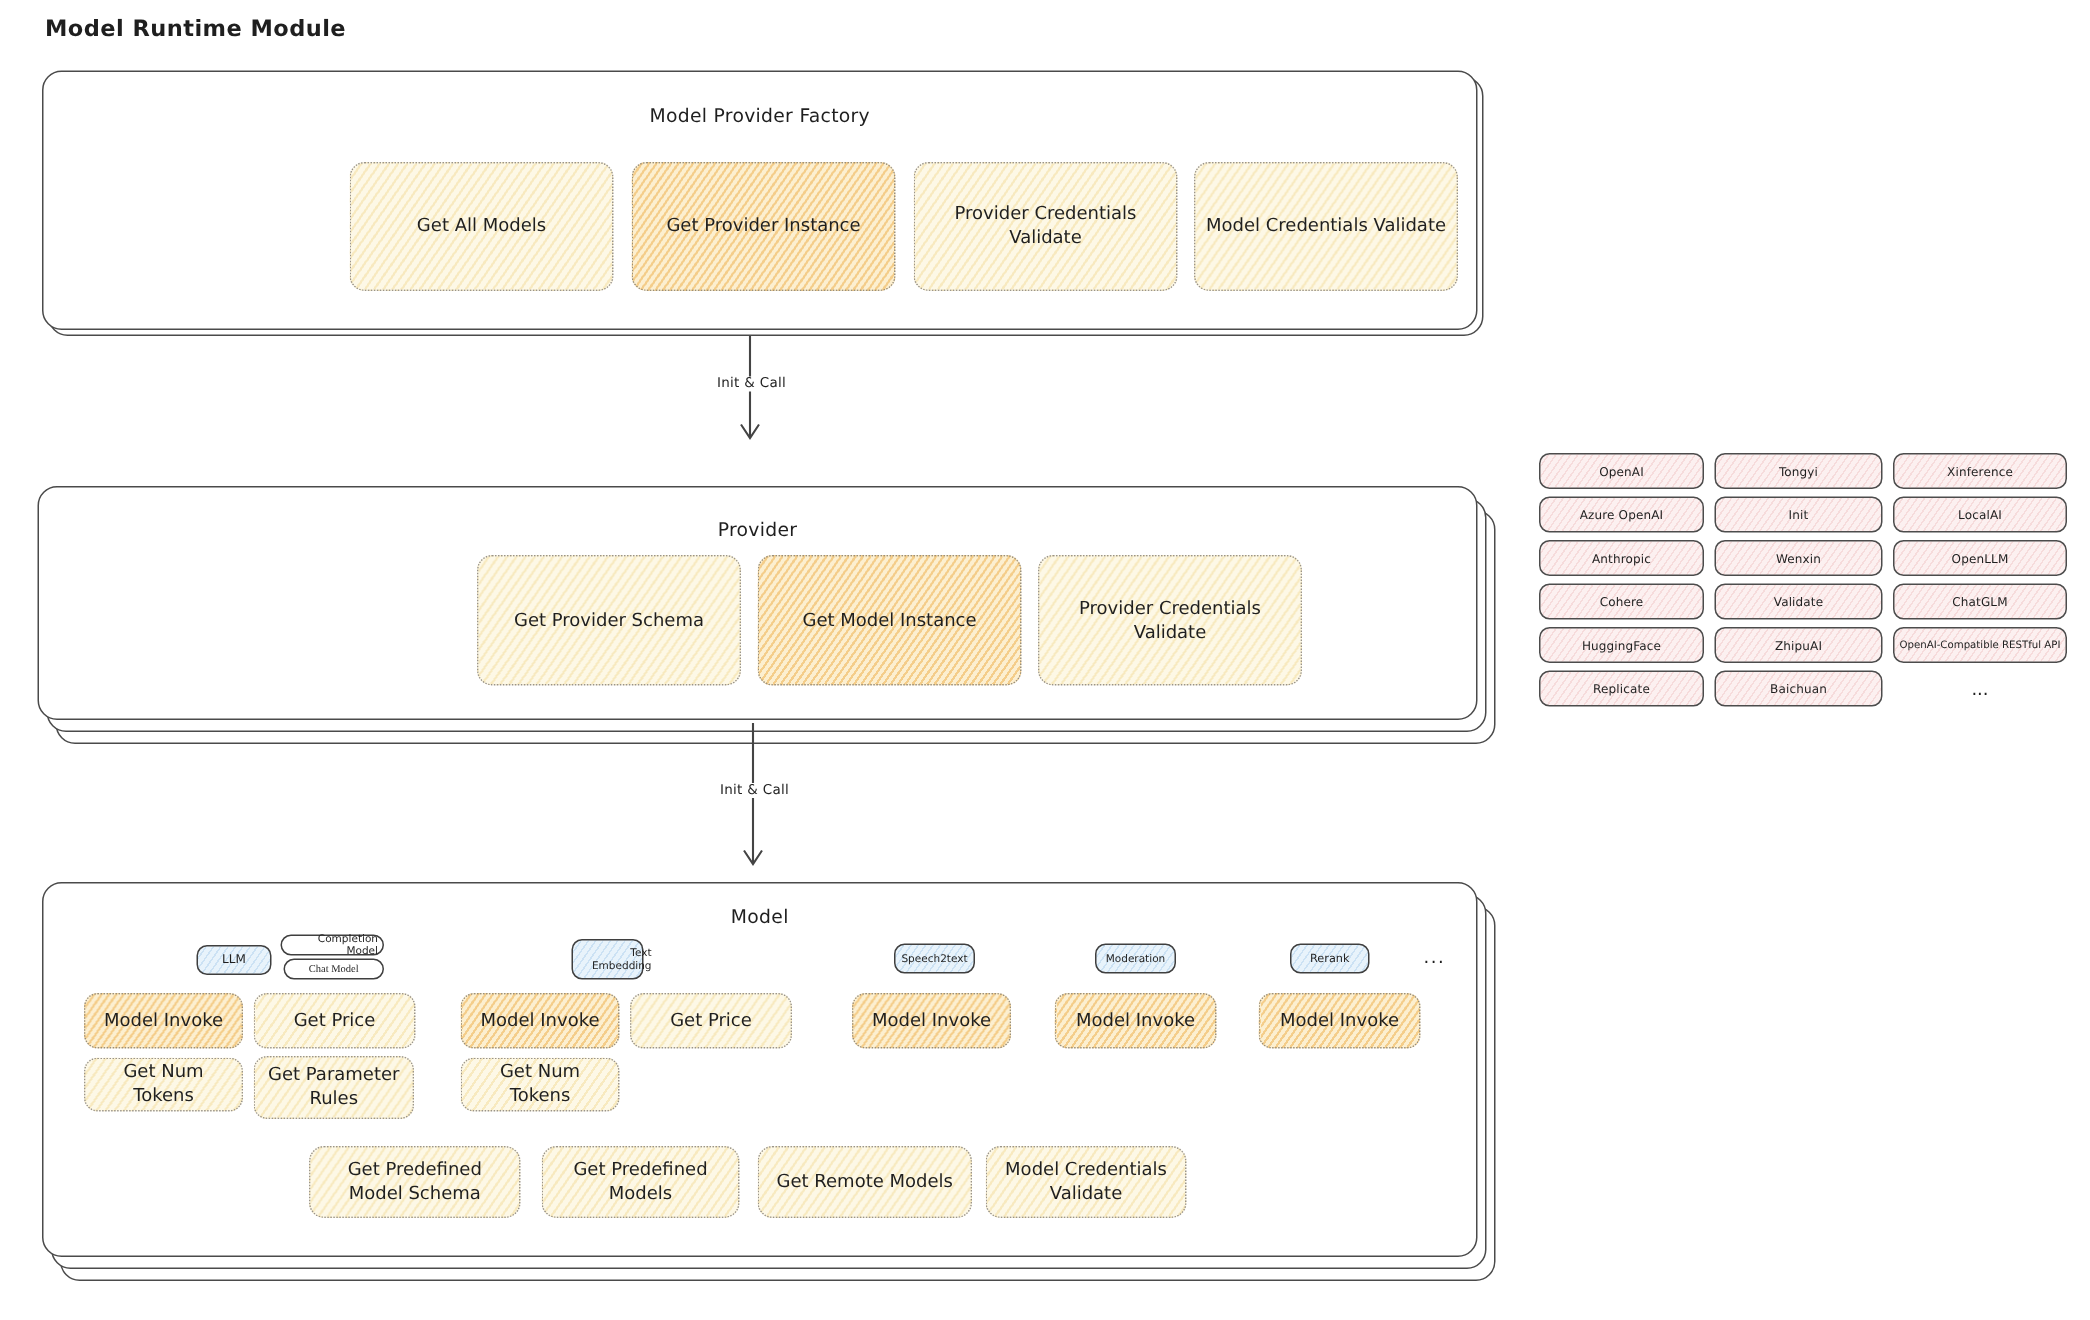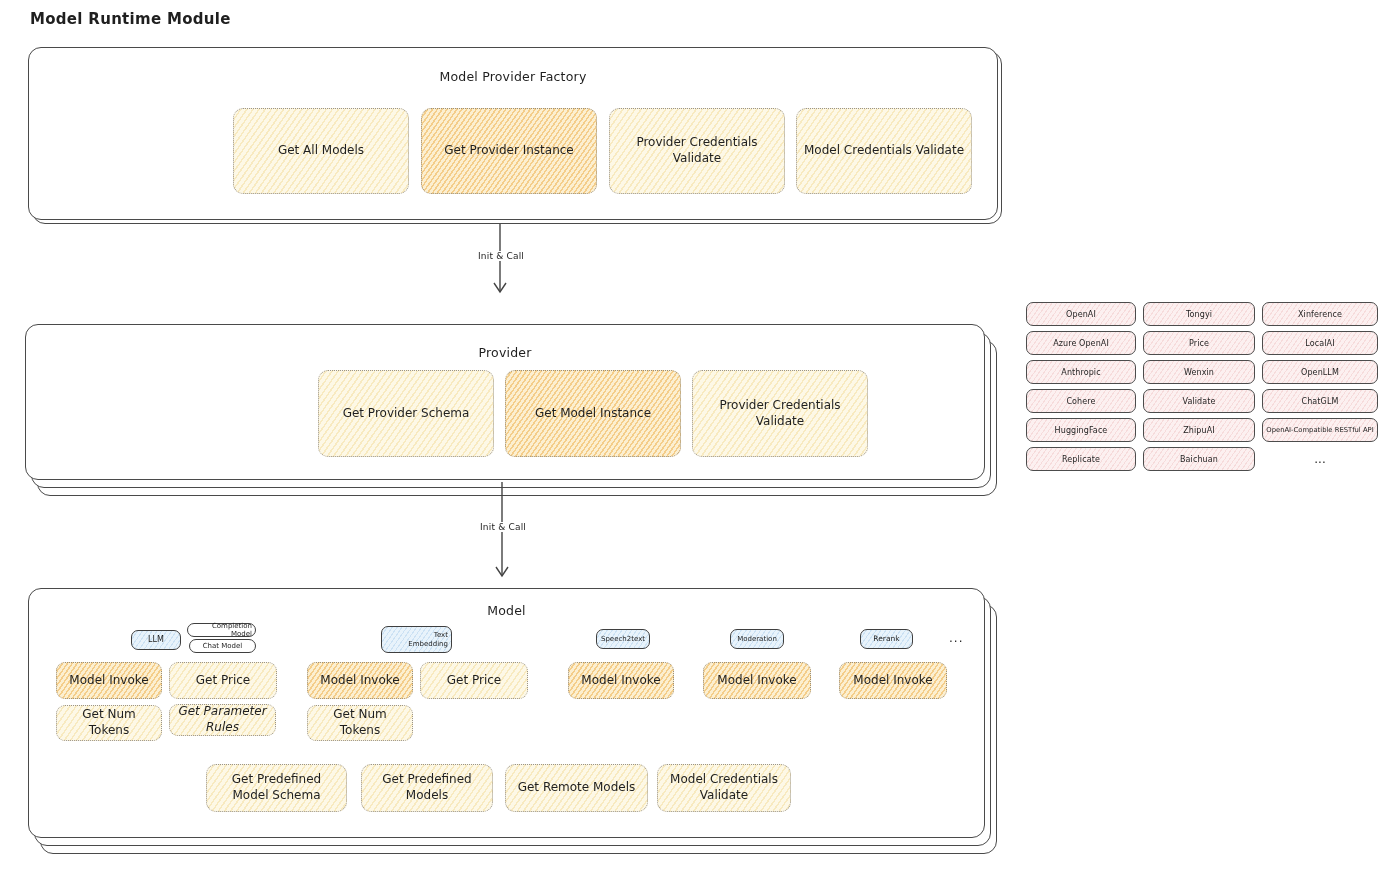--- a/index.html
+++ b/index.html
@@ -48,21 +48,21 @@
   .arrow-label{position:absolute;font-size:9px;background:#fff;padding:0 3px;text-align:center;letter-spacing:.2px;}
   .ellipsis{position:absolute;font-size:12px;letter-spacing:1px;}
 </style>
 </head>
 <body>
 
 <div class="canvas">
 
   <div class="page-title">Model Runtime Module</div>
 
-  <div class="group" style="left:28px;top:47px;width:957px;height:173px;padding-left:13px;">
+  <div class="group" style="left:28px;top:47px;width:957px;height:173px;">
     <div class="layer l1s"></div>
     <div class="face">
       <div class="box-title" style="top:21px;">Model Provider Factory</div>
       <div class="node o" style="left:392px;top:60px;width:176px;height:86px;">Get Provider Instance</div>
       <div class="node y" style="left:204px;top:60px;width:176px;height:86px;">Get All Models</div>
       <div class="node y" style="left:580px;top:60px;width:176px;height:86px;">Provider Credentials Validate</div>
       <div class="node y" style="left:767px;top:60px;width:176px;height:86px;">Model Credentials Validate</div>
     </div>
   </div>
 
@@ -81,21 +81,21 @@
       <div class="node o" style="left:479px;top:45px;width:176px;height:87px;">Get Model Instance</div>
       <div class="node y" style="left:666px;top:45px;width:176px;height:87px;">Provider Credentials Validate</div>
     </div>
   </div>
 
   <div class="chips">
     <div class="chip">OpenAI</div>
     <div class="chip">Tongyi</div>
     <div class="chip">Xinference</div>
     <div class="chip">Azure OpenAI</div>
-    <div class="chip">Price</div>
+    <div class="chip">Init</div>
     <div class="chip">LocalAI</div>
     <div class="chip">Anthropic</div>
     <div class="chip">Wenxin</div>
     <div class="chip">OpenLLM</div>
     <div class="chip">Cohere</div>
     <div class="chip">Validate</div>
     <div class="chip">ChatGLM</div>
     <div class="chip">HuggingFace</div>
     <div class="chip">ZhipuAI</div>
     <div class="chip chip-sm">OpenAI-Compatible RESTful API</div>
@@ -111,37 +111,37 @@
   <div class="arrow-label" style="left:472px;top:522px;width:56px;">Init &amp; Call</div>
 
   <div class="group" style="left:28px;top:588px;width:957px;height:250px;">
     <div class="layer l2"></div>
     <div class="layer l1"></div>
     <div class="face">
       <div class="box-title" style="top:14px;">Model</div>
 
       <div class="badge b" style="left:102px;top:41px;width:50px;height:20px;font-size:8px;">LLM</div>
       <div class="badge w" style="left:158px;top:34px;width:69px;height:14px;font-size:7px;">Completion Model</div>
-      <div class="badge w" style="left:160px;top:50px;width:67px;height:14px;font-size:7px;">Chat Model</div>
-      <div class="badge b" style="left:352px;top:37px;width:71px;height:27px;font-size:7px;padding-left:22px;">Text Embedding</div>
+      <div class="badge w" style="left:160px;top:50px;width:67px;height:14px;font-size:7px;font-family:Liberation Serif, serif;">Chat Model</div>
+      <div class="badge b" style="left:352px;top:37px;width:48px;height:27px;font-size:7px;padding-left:22px;">Text Embedding</div>
       <div class="badge b" style="left:567px;top:40px;width:54px;height:20px;font-size:7px;">Speech2text</div>
       <div class="badge b" style="left:701px;top:40px;width:54px;height:20px;font-size:7px;">Moderation</div>
       <div class="badge b" style="left:831px;top:40px;width:53px;height:20px;font-size:7.5px;">Rerank</div>
       <div class="ellipsis" style="left:920px;top:42px;">...</div>
 
       <div class="node o" style="left:27px;top:73px;width:106px;height:37px;border-radius:9px;">Model Invoke</div>
       <div class="node y" style="left:140px;top:73px;width:108px;height:37px;border-radius:9px;">Get Price</div>
       <div class="node o" style="left:278px;top:73px;width:106px;height:37px;border-radius:9px;">Model Invoke</div>
       <div class="node y" style="left:391px;top:73px;width:108px;height:37px;border-radius:9px;">Get Price</div>
       <div class="node o" style="left:539px;top:73px;width:106px;height:37px;border-radius:9px;">Model Invoke</div>
       <div class="node o" style="left:674px;top:73px;width:108px;height:37px;border-radius:9px;">Model Invoke</div>
       <div class="node o" style="left:810px;top:73px;width:108px;height:37px;border-radius:9px;">Model Invoke</div>
 
       <div class="node y" style="left:27px;top:116px;width:106px;height:36px;border-radius:9px;">Get Num Tokens</div>
-      <div class="node y" style="left:140px;top:115px;width:107px;height:32px;border-radius:9px;font-style:italic;">Get Parameter Rules</div>
+      <div class="node y" style="left:140px;top:115px;width:107px;height:42px;border-radius:9px;">Get Parameter Rules</div>
       <div class="node y" style="left:278px;top:116px;width:106px;height:36px;border-radius:9px;">Get Num Tokens</div>
 
       <div class="node y" style="left:177px;top:175px;width:141px;height:48px;border-radius:10px;">Get Predefined Model Schema</div>
       <div class="node y" style="left:332px;top:175px;width:132px;height:48px;border-radius:10px;">Get Predefined Models</div>
       <div class="node y" style="left:476px;top:175px;width:143px;height:48px;border-radius:10px;">Get Remote Models</div>
       <div class="node y" style="left:628px;top:175px;width:134px;height:48px;border-radius:10px;">Model Credentials Validate</div>
     </div>
   </div>
 
 </div>

